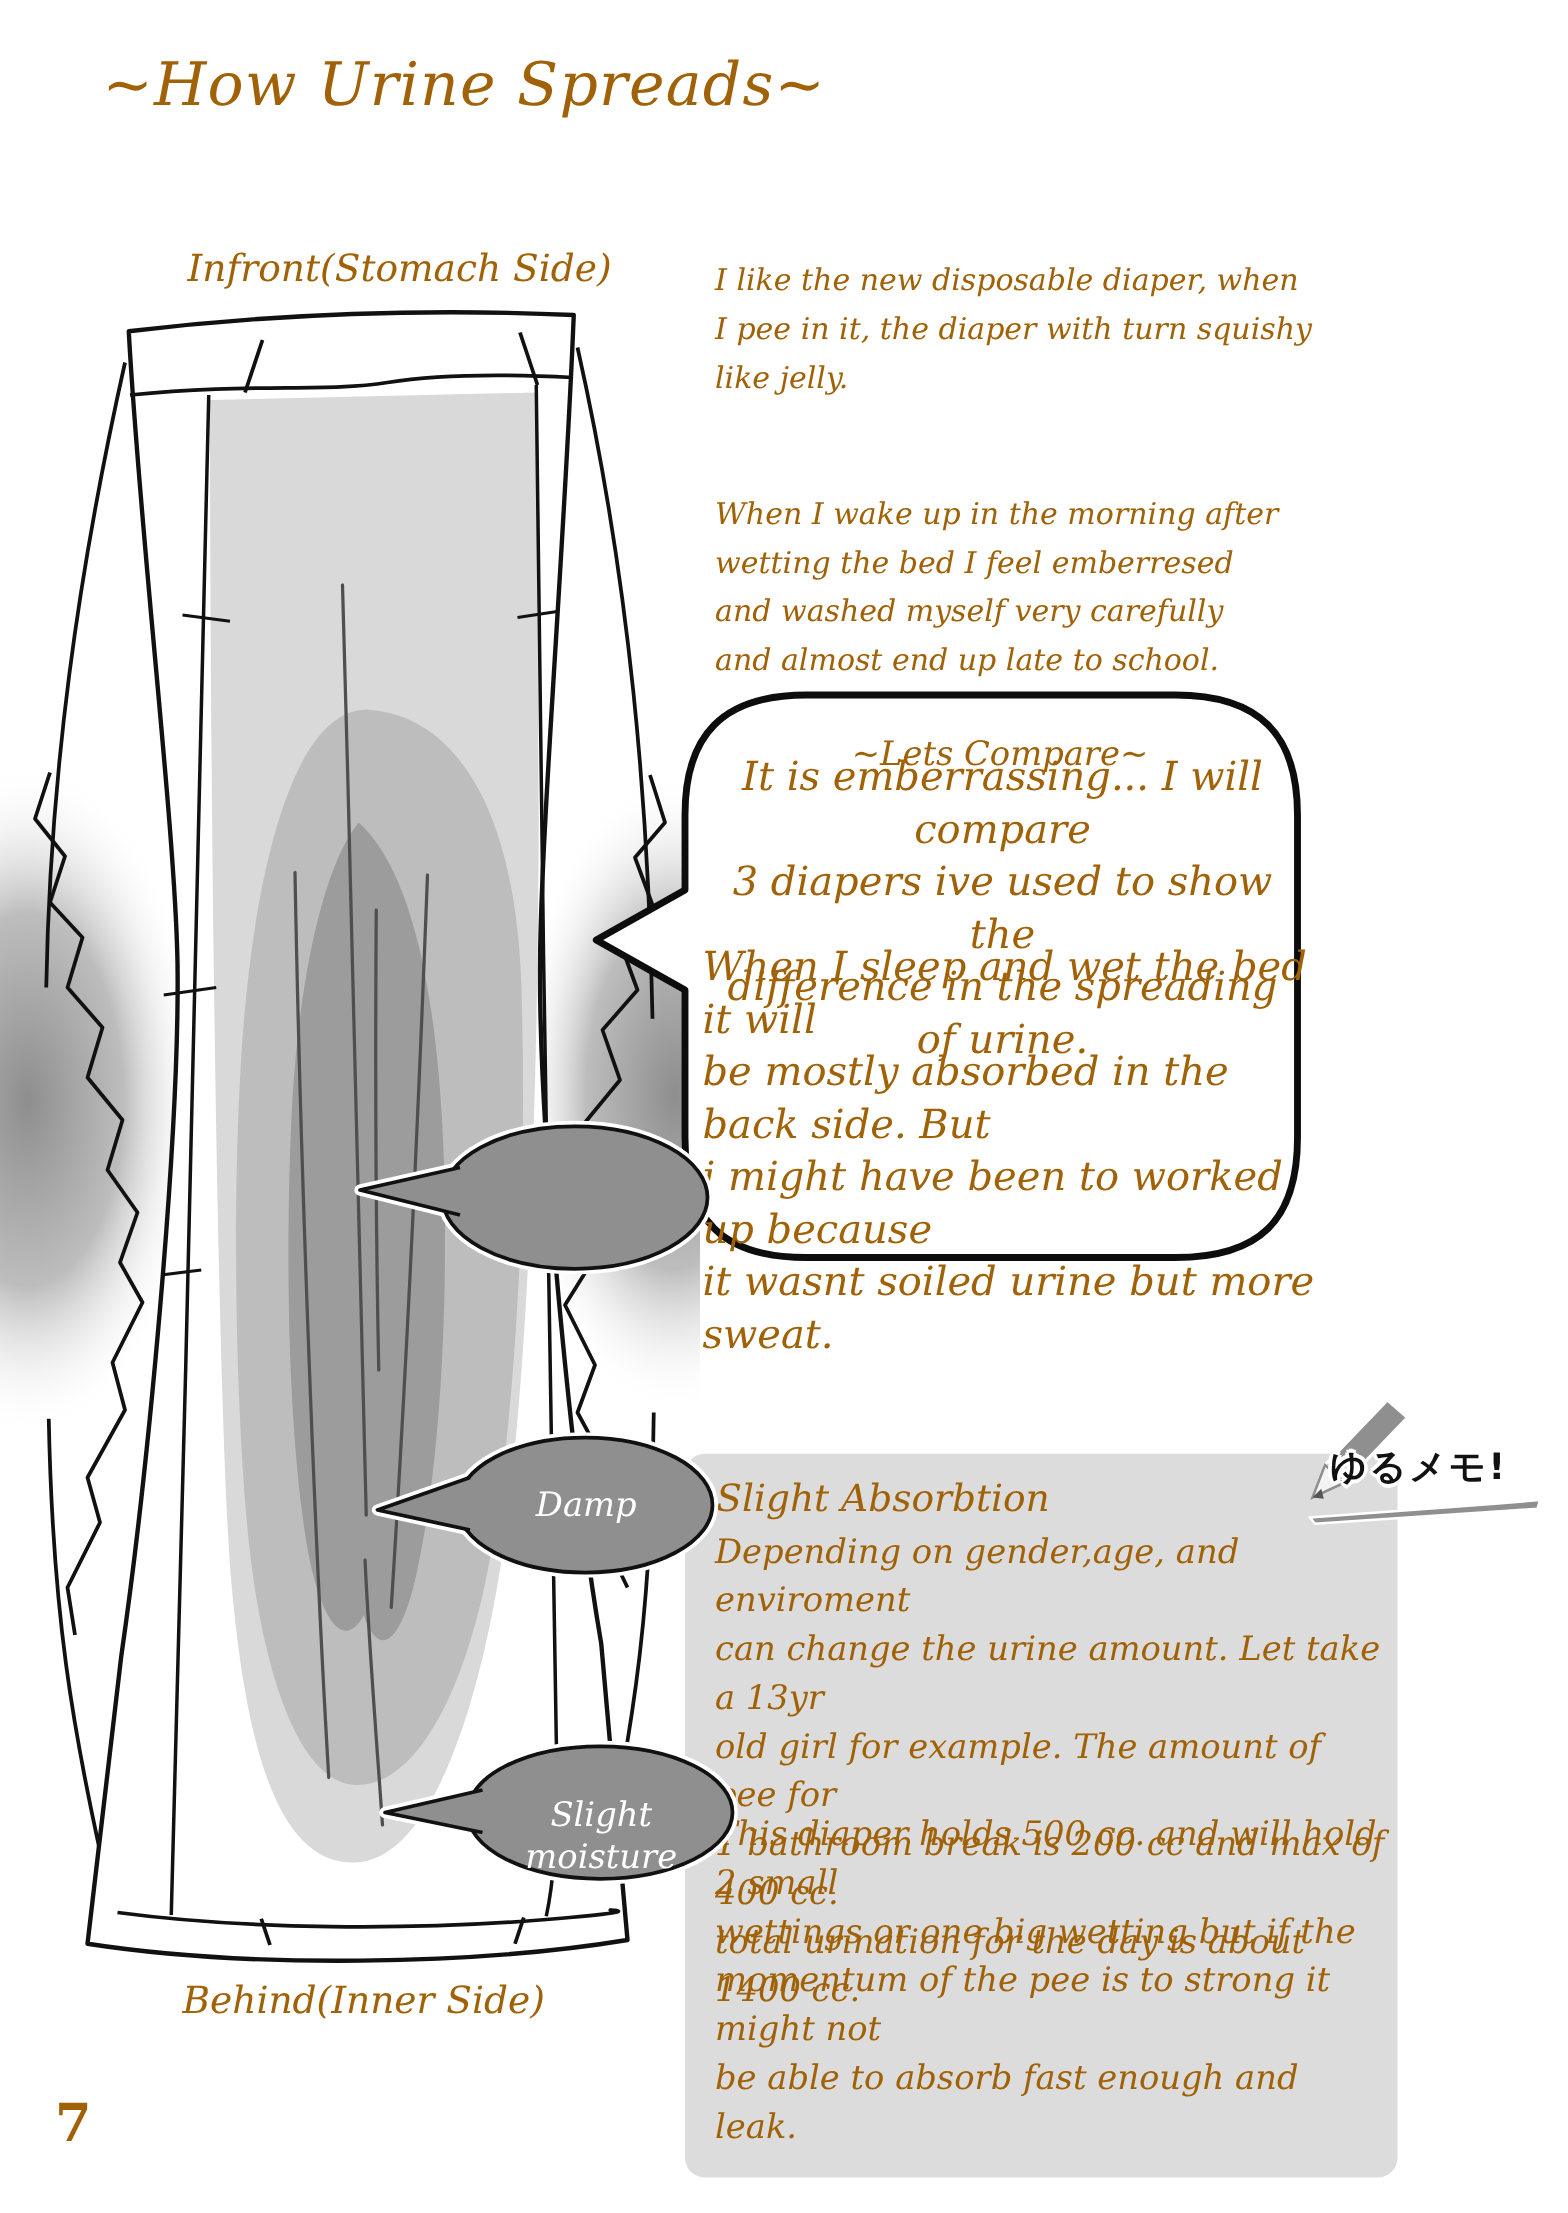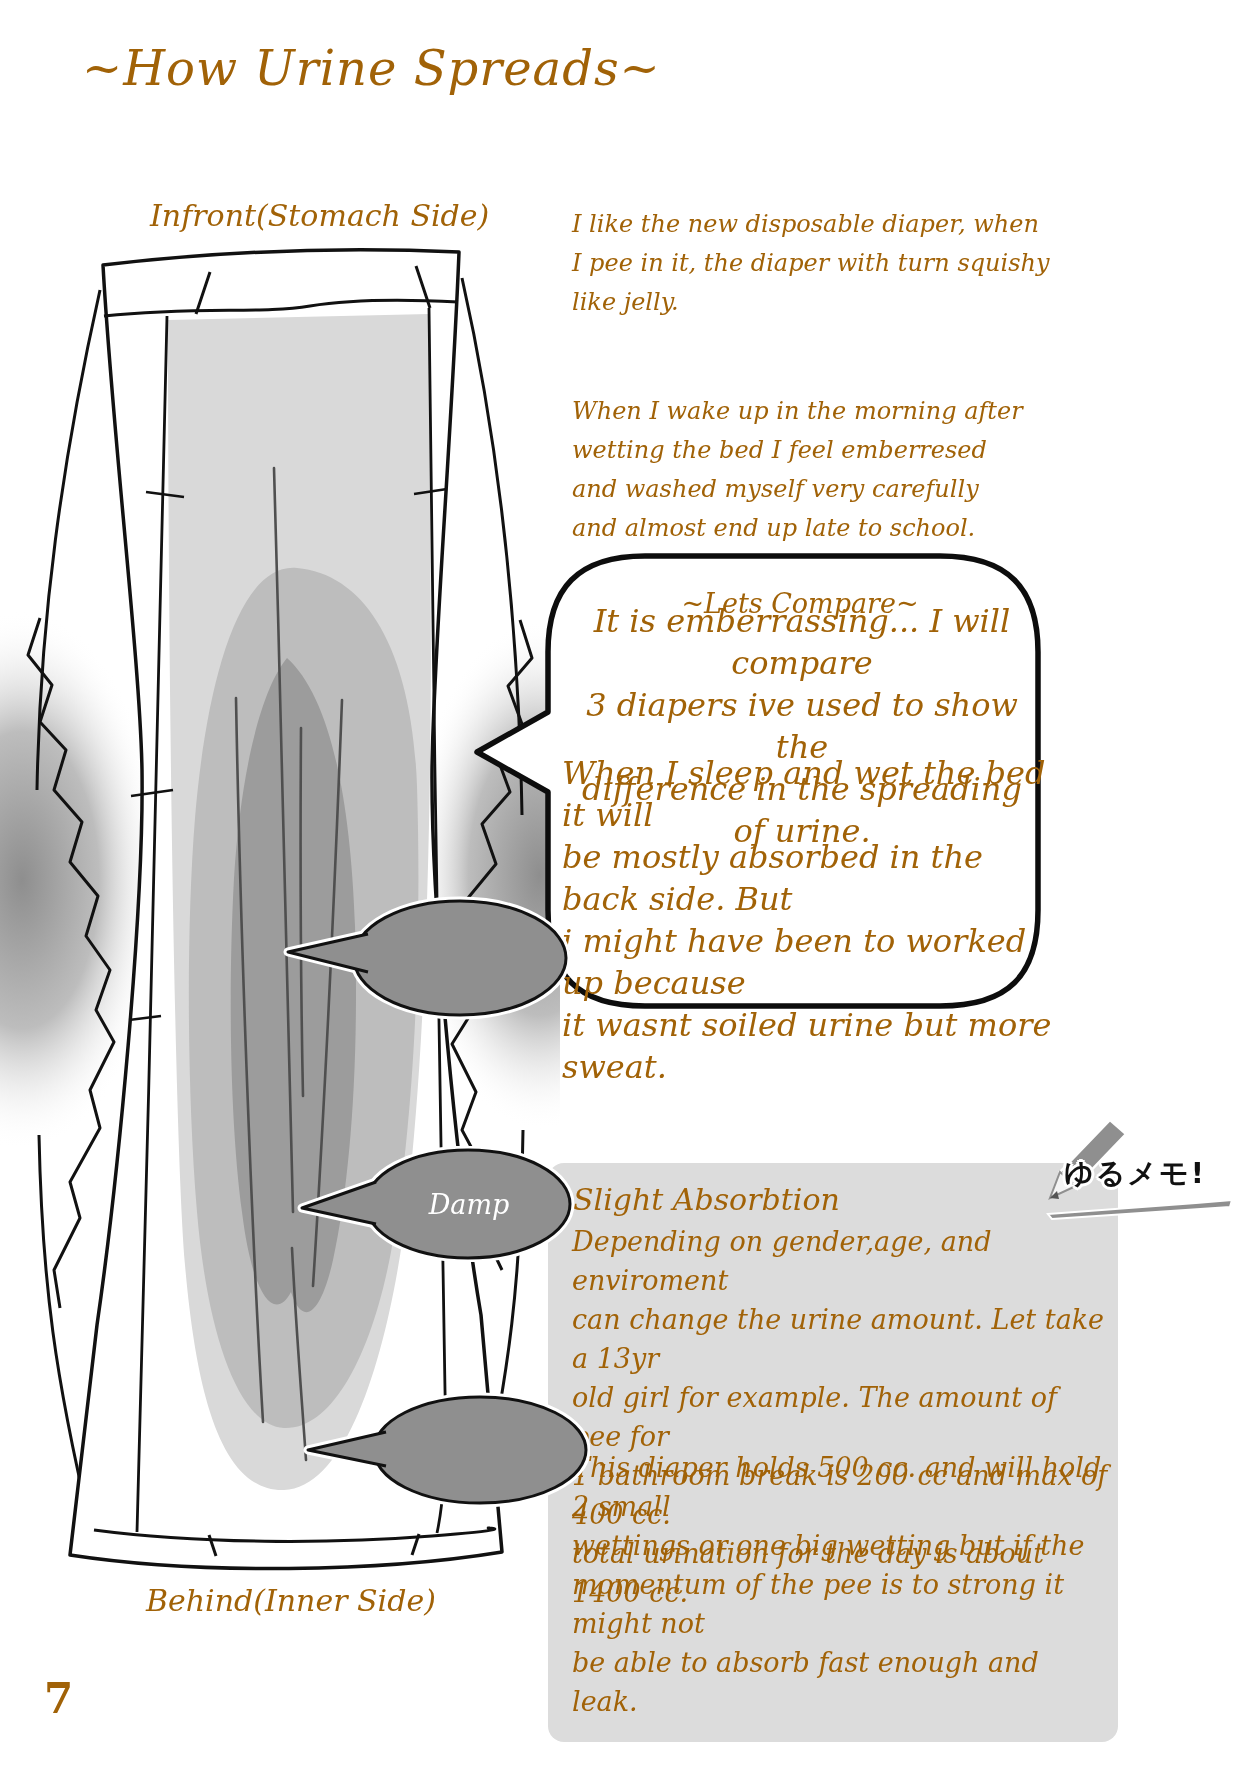--- a/index.html
+++ b/index.html
@@ -122,20 +122,21 @@
   <div class="ctext" style="left:78px;top:42px;width:190px;">Damp</div>
 </div>
 
 <div class="callout" style="left:300px;top:1392px;width:290px;height:116px;z-index:4;">
   <svg width="290" height="116" viewBox="0 0 290 116">
     <ellipse cx="180" cy="58" rx="106" ry="53" fill="none" stroke="#fff" stroke-width="9"></ellipse>
     <path d="M86,40 L8,58 L86,74" fill="none" stroke="#fff" stroke-width="9" stroke-linejoin="round"></path>
     <ellipse cx="180" cy="58" rx="106" ry="53" fill="#8f8f8f" stroke="#111" stroke-width="3"></ellipse>
     <path d="M86,40 L8,58 L86,74" fill="#8f8f8f" stroke="#111" stroke-width="3" stroke-linejoin="round"></path>
   </svg>
+  <div class="ctext" style="left:76px;top:44px;width:210px;">Slight moisture</div>
 </div>
 
 <div class="txt para" style="left:572px;top:205px;width:540px;">I like the new disposable diaper, when
 I pee in it, the diaper with turn squishy
 like jelly.</div>
 <div class="txt para" style="left:572px;top:352px;width:540px;margin-top:40px;">When I wake up in the morning after
 wetting the bed I feel emberresed
 and washed myself very carefully
 and almost end up late to school.</div>
 

